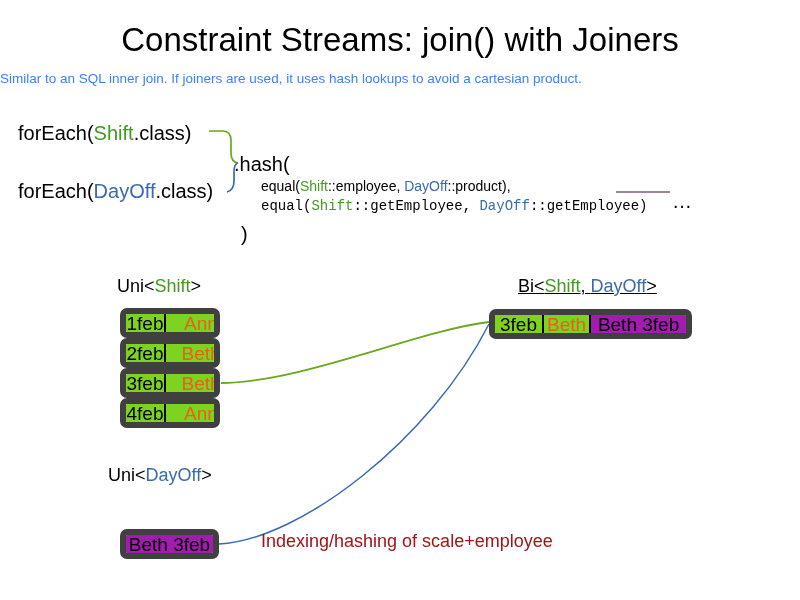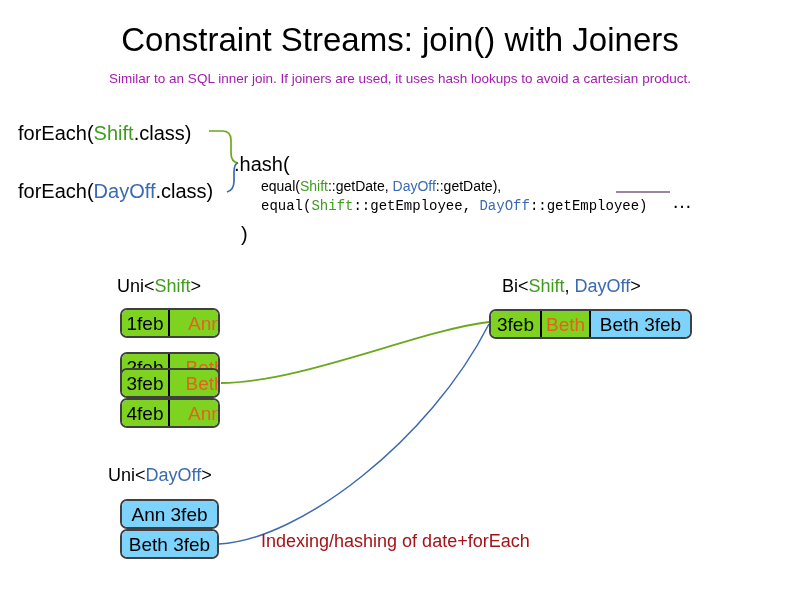--- a/index.html
+++ b/index.html
@@ -34,24 +34,23 @@
     line-height: 40px;
     font-weight: normal;
     color: #000000;
     white-space: nowrap;
   }
   .subtitle {
     position: absolute;
     left: 0;
     top: 70px;
     width: 800px;
-    text-align: center;
     font-size: 13.5px;
     line-height: 18px;
-    color: #a21caf;
+    color: #3b82f6;
     white-space: nowrap;
   }
 
   
   .code-line {
     position: absolute;
     font-size: 20px;
     line-height: 24px;
     white-space: nowrap;
     color: #000000;
@@ -87,55 +86,55 @@
 
   
   .stream-label {
     position: absolute;
     font-size: 18px;
     line-height: 22px;
     white-space: nowrap;
     color: #000000;
   }
   .label-uni-shift  { left: 117px; top: 275px; }
-  .label-bi         { left: 502px; top: 275px; }
+  .label-bi         { left: 518px; top: 275px; text-decoration: underline; }
   .label-uni-dayoff { left: 108px; top: 464px; }
 
   
   .tuple {
     position: absolute;
     display: flex;
     align-items: stretch;
-    border: 2px solid #404040;
+    border: 6px solid #404040;
     border-radius: 7px;
     box-sizing: border-box;
     height: 30px;
     overflow: hidden;
   }
   .cell {
     display: flex;
     align-items: center;
     justify-content: center;
     font-size: 19px;
     line-height: 19px;
     box-sizing: border-box;
     white-space: nowrap;
   }
   .cell-green { background: #7ed321; }
-  .cell-blue  { background: #7dd3fc; }
+  .cell-blue  { background: #a21caf; }
   .cell-sep-left  { border-left: 2px solid #000000; }
   .txt-black  { color: #000000; }
   .txt-orange { color: #e8601c; }
 
   
   .shift-row { left: 120px; width: 100px; }
   .shift-row .cell-date { width: 50px; }
   .shift-row .cell-name { width: 50px; padding-left: 22px; }
   .shift-row-1 { top: 308px; }
-  .shift-row-2 { top: 352px; }
+  .shift-row-2 { top: 338px; }
   .shift-row-3 { top: 368px; }
   .shift-row-4 { top: 398px; }
 
   
   .dayoff-row { left: 120px; width: 99px; }
   .dayoff-row .cell-full { width: 100%; }
   .dayoff-row-1 { top: 499px; }
   .dayoff-row-2 { top: 529px; }
 
   
@@ -184,21 +183,21 @@
 
   <div class="title">Constraint Streams: join() with Joiners</div>
   <div class="subtitle">Similar to an SQL inner join. If joiners are used, it uses hash lookups to avoid a cartesian product.</div>
 
   <div class="code-line code-foreach-shift"><span>forEach(</span><span class="tok-shift">Shift</span><span>.class)</span></div>
 
   <div class="code-line code-foreach-dayoff"><span>forEach(</span><span class="tok-dayoff">DayOff</span><span>.class)</span></div>
 
   <div class="code-line code-join">.hash(</div>
 
-  <div class="code-arg code-arg-1"><span>equal(</span><span class="tok-shift">Shift</span><span>::getDate, </span><span class="tok-dayoff">DayOff</span><span>::getDate),</span></div>
+  <div class="code-arg code-arg-1"><span>equal(</span><span class="tok-shift">Shift</span><span>::employee, </span><span class="tok-dayoff">DayOff</span><span>::product),</span></div>
 
   <div class="code-arg code-arg-2"><span>equal(</span><span class="tok-shift">Shift</span><span>::getEmployee, </span><span class="tok-dayoff">DayOff</span><span>::getEmployee)</span></div>
 
   <div class="code-line code-close">)</div>
 
   <div class="ellipsis">…</div>
 
   <div class="stream-label label-uni-shift"><span>Uni&lt;</span><span class="tok-shift">Shift</span><span>&gt;</span></div>
 
   <div class="tuple shift-row shift-row-1">
@@ -221,24 +220,21 @@
   <div class="stream-label label-bi"><span>Bi&lt;</span><span class="tok-shift">Shift</span><span>, </span><span class="tok-dayoff">DayOff</span><span>&gt;</span></div>
 
   <div class="tuple bi-row">
     <div class="cell cell-green cell-date txt-black">3feb</div>
     <div class="cell cell-green cell-name cell-sep-left txt-orange">Beth</div>
     <div class="cell cell-blue cell-dayoff cell-sep-left txt-black">Beth 3feb</div>
   </div>
 
   <div class="stream-label label-uni-dayoff"><span>Uni&lt;</span><span class="tok-dayoff">DayOff</span><span>&gt;</span></div>
 
-  <div class="tuple dayoff-row dayoff-row-1">
-    <div class="cell cell-blue cell-full txt-black">Ann 3feb</div>
-  </div>
   <div class="tuple dayoff-row dayoff-row-2">
     <div class="cell cell-blue cell-full txt-black">Beth 3feb</div>
   </div>
 
   <div class="annotation">
-    <div>Indexing/hashing of date+forEach</div>
+    <div>Indexing/hashing of scale+employee</div>
   </div>
 
 </div>
 
 </body></html>

